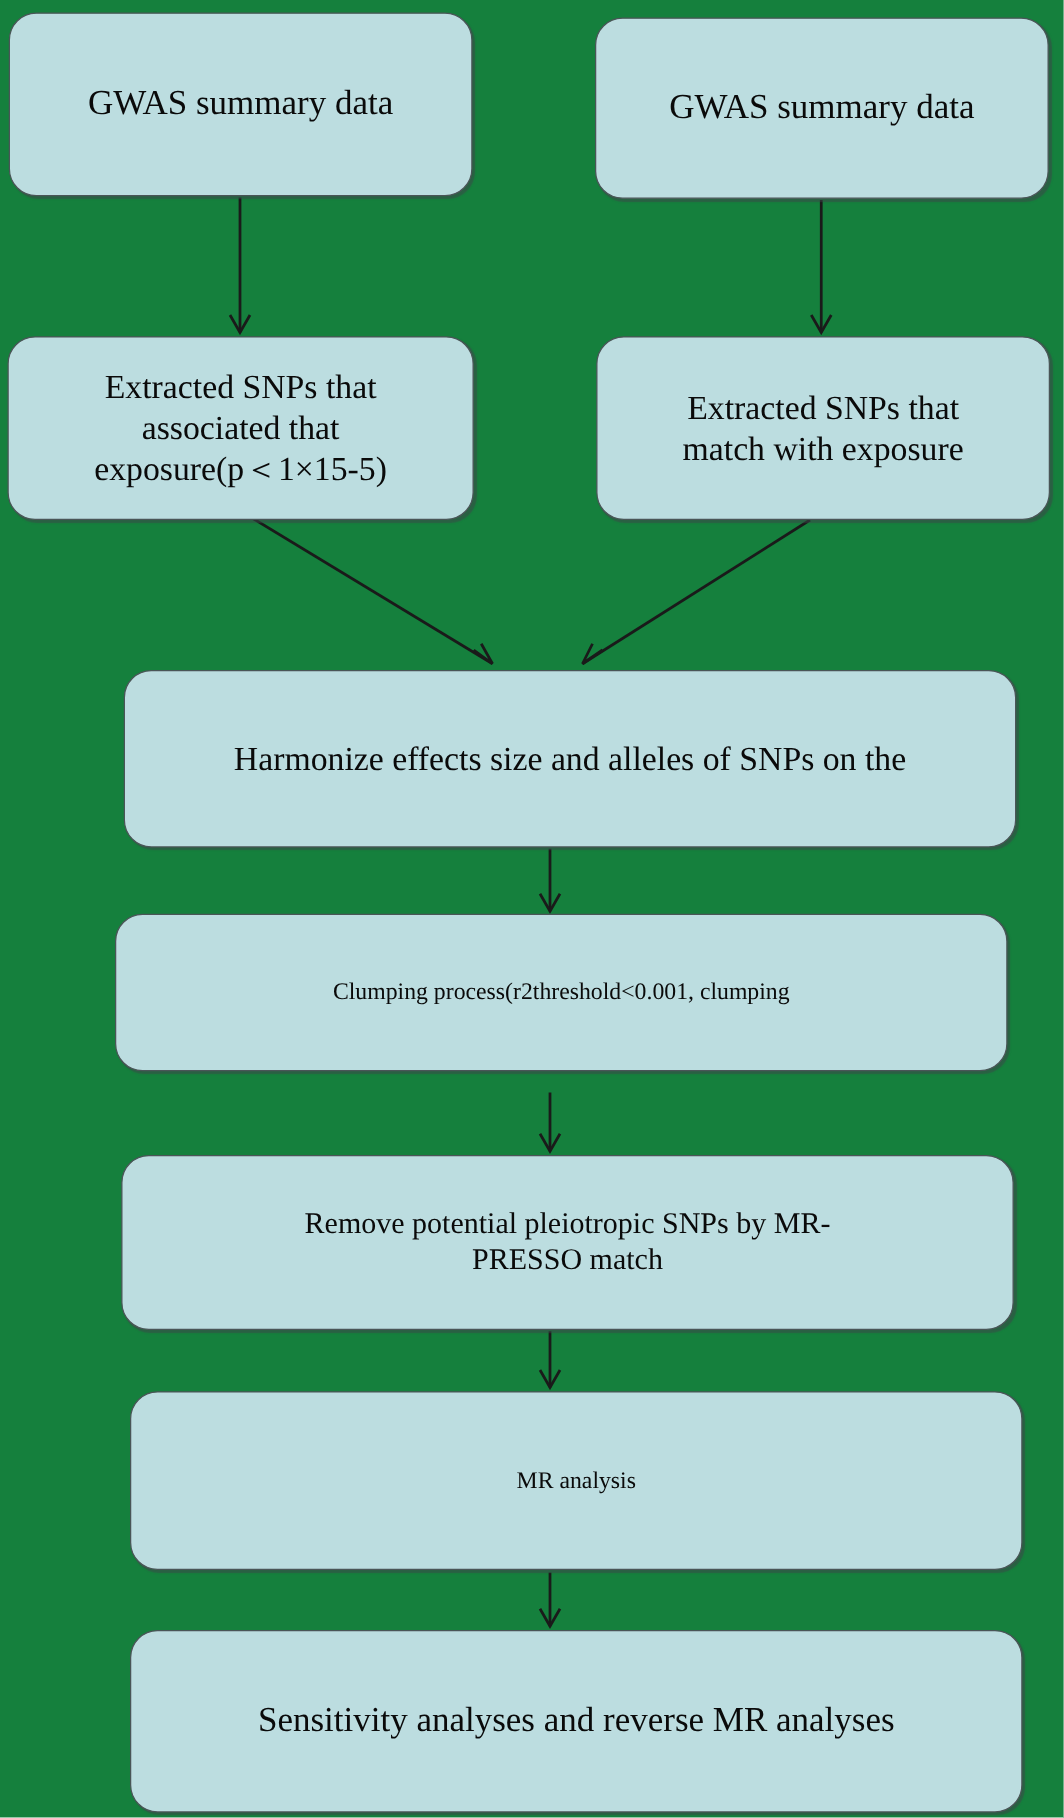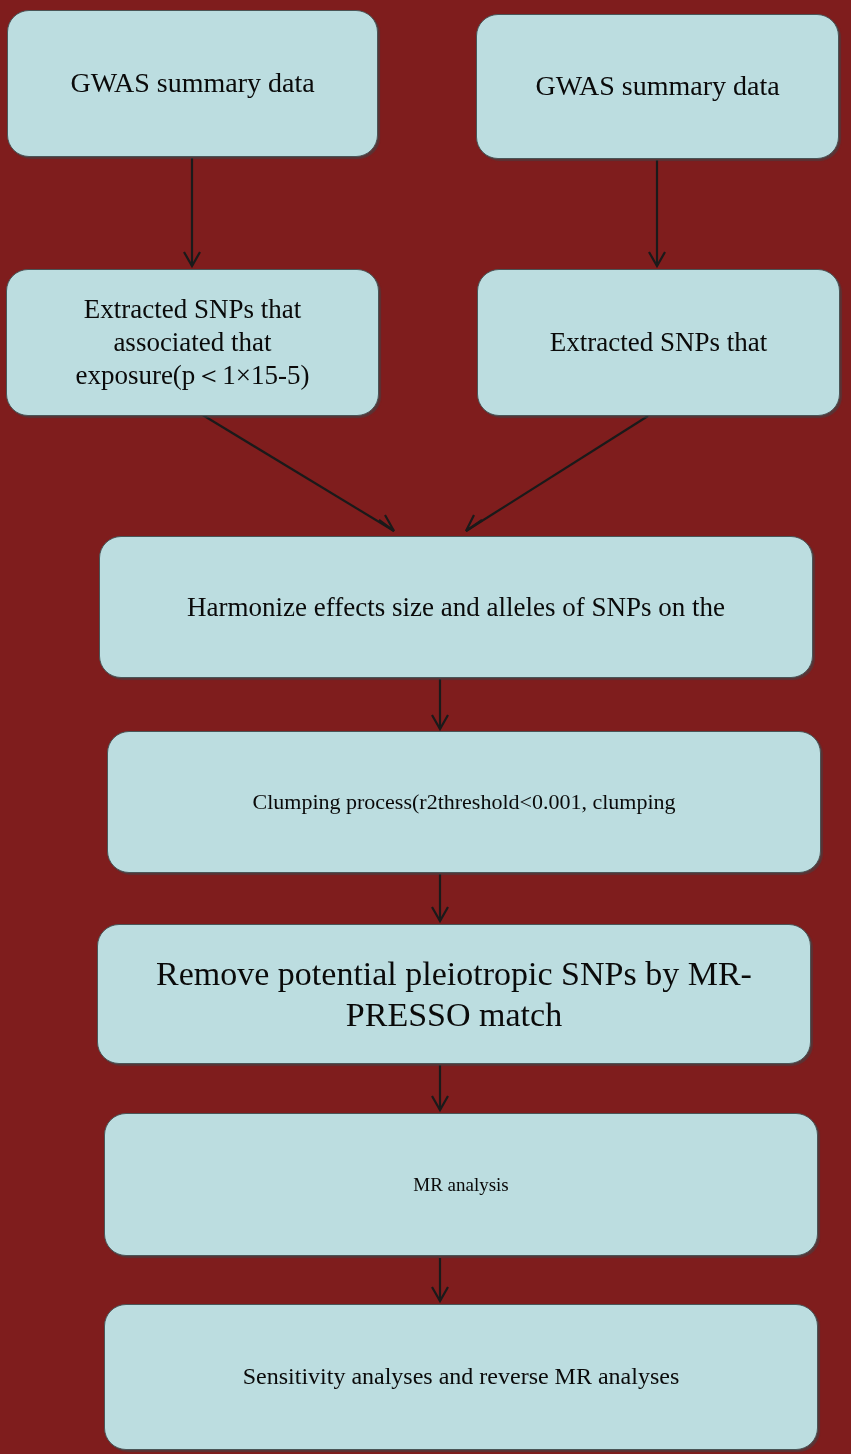--- a/index.html
+++ b/index.html
@@ -7,21 +7,21 @@
     padding: 0;
     background: #ffffff;
   }
   body {
     font-family: "Liberation Serif", "DejaVu Serif", serif;
   }
   #canvas {
     position: relative;
     width: 851px;
     height: 1454px;
-    background: #7f1d1d;
+    background: #15803d;
     overflow: hidden;
   }
   .node {
     position: absolute;
     box-sizing: border-box;
     background: #bcdde0;
     border: 1.6px solid #4a5557;
     border-radius: 22px;
     box-shadow: 2px 2px 1px rgba(60,70,72,0.55);
     display: flex;
@@ -52,34 +52,34 @@
   #node-extracted-match {
     left: 477px; top: 269px; width: 363px; height: 147px;
     font-size: 27px;
   }
   #node-harmonize {
     left: 99px; top: 536px; width: 714px; height: 142px;
     font-size: 27px;
     font-family: Liberation Serif, serif;
   }
   #node-clumping {
-    left: 107px; top: 731px; width: 714px; height: 142px;
-    font-size: 22px;
+    left: 92px; top: 731px; width: 714px; height: 126px;
+    font-size: 19px;
   }
   #node-mr-presso {
     left: 97px; top: 924px; width: 714px; height: 140px;
-    font-size: 34px;
+    font-size: 24px;
   }
   #node-mr-analysis {
     left: 104px; top: 1113px; width: 714px; height: 143px;
     font-size: 19px;
   }
   #node-sensitivity {
     left: 104px; top: 1304px; width: 714px; height: 146px;
-    font-size: 24px;
+    font-size: 28px;
   }
   
   #arrows {
     position: absolute;
     left: 0; top: 0;
     width: 851px; height: 1454px;
     pointer-events: none;
   }
 </style>
 </head>
@@ -148,20 +148,21 @@
     <span class="label">
       <span>Extracted SNPs that</span><br>
       <span>associated that</span><br>
       <span>exposure(p＜1×15-5)</span>
     </span>
   </div>
 
   <div class="node" id="node-extracted-match">
     <span class="label">
       <span>Extracted SNPs that</span><br>
+      <span>match with exposure</span>
     </span>
   </div>
 
   <div class="node" id="node-harmonize">
     <span class="label">
       <span>Harmonize effects size and alleles of SNPs on the</span><br>
     </span>
   </div>
 
   <div class="node" id="node-clumping">

